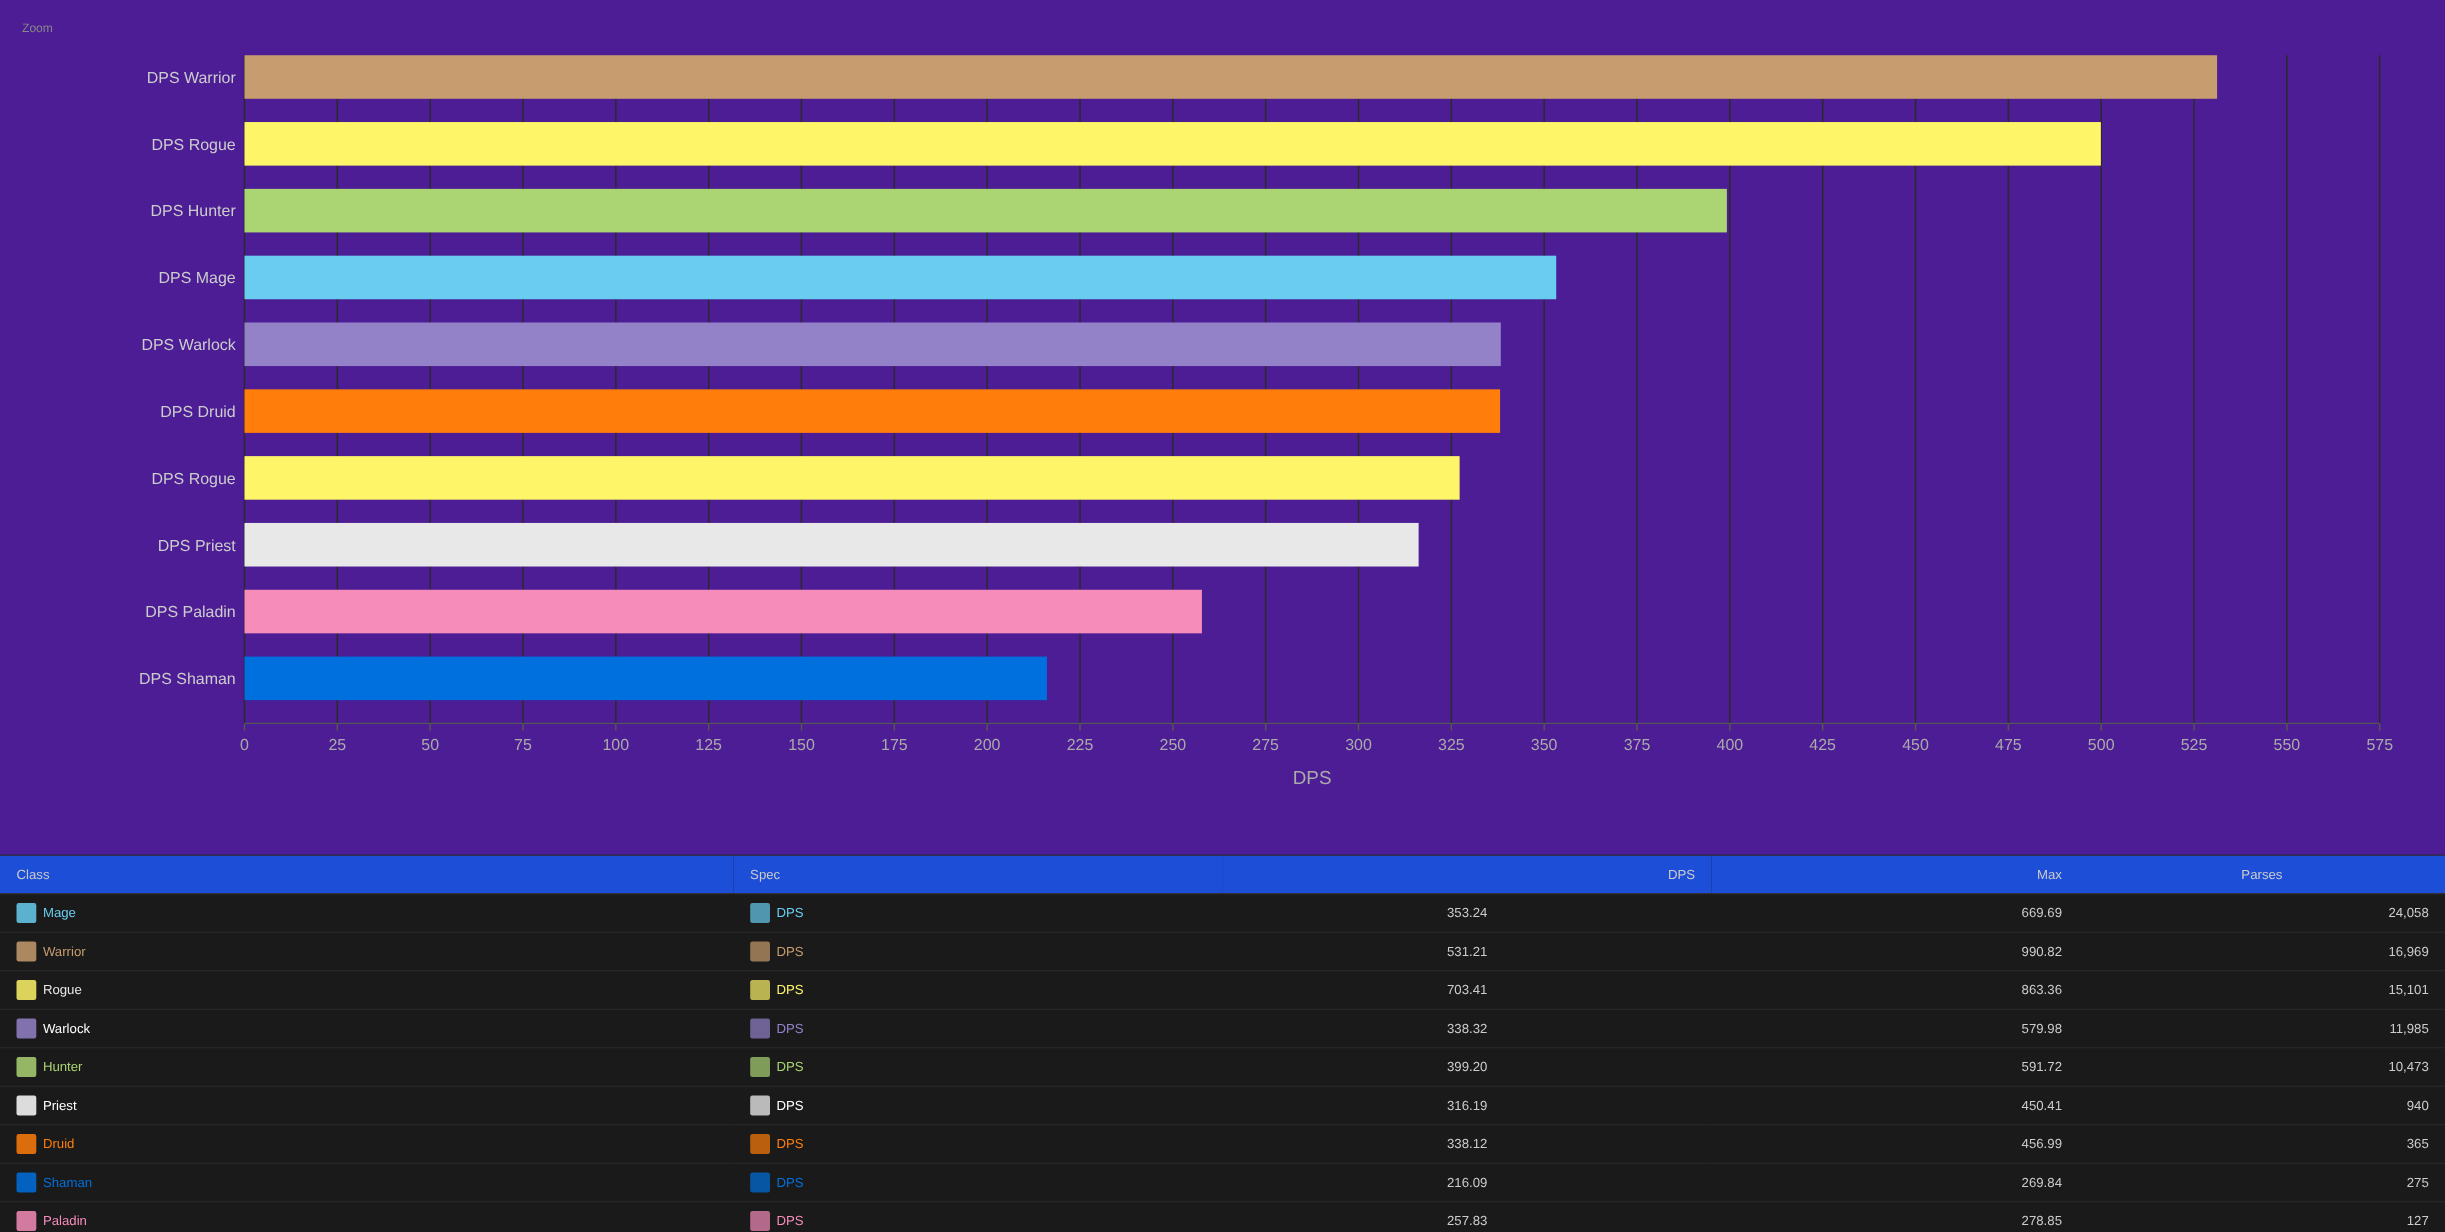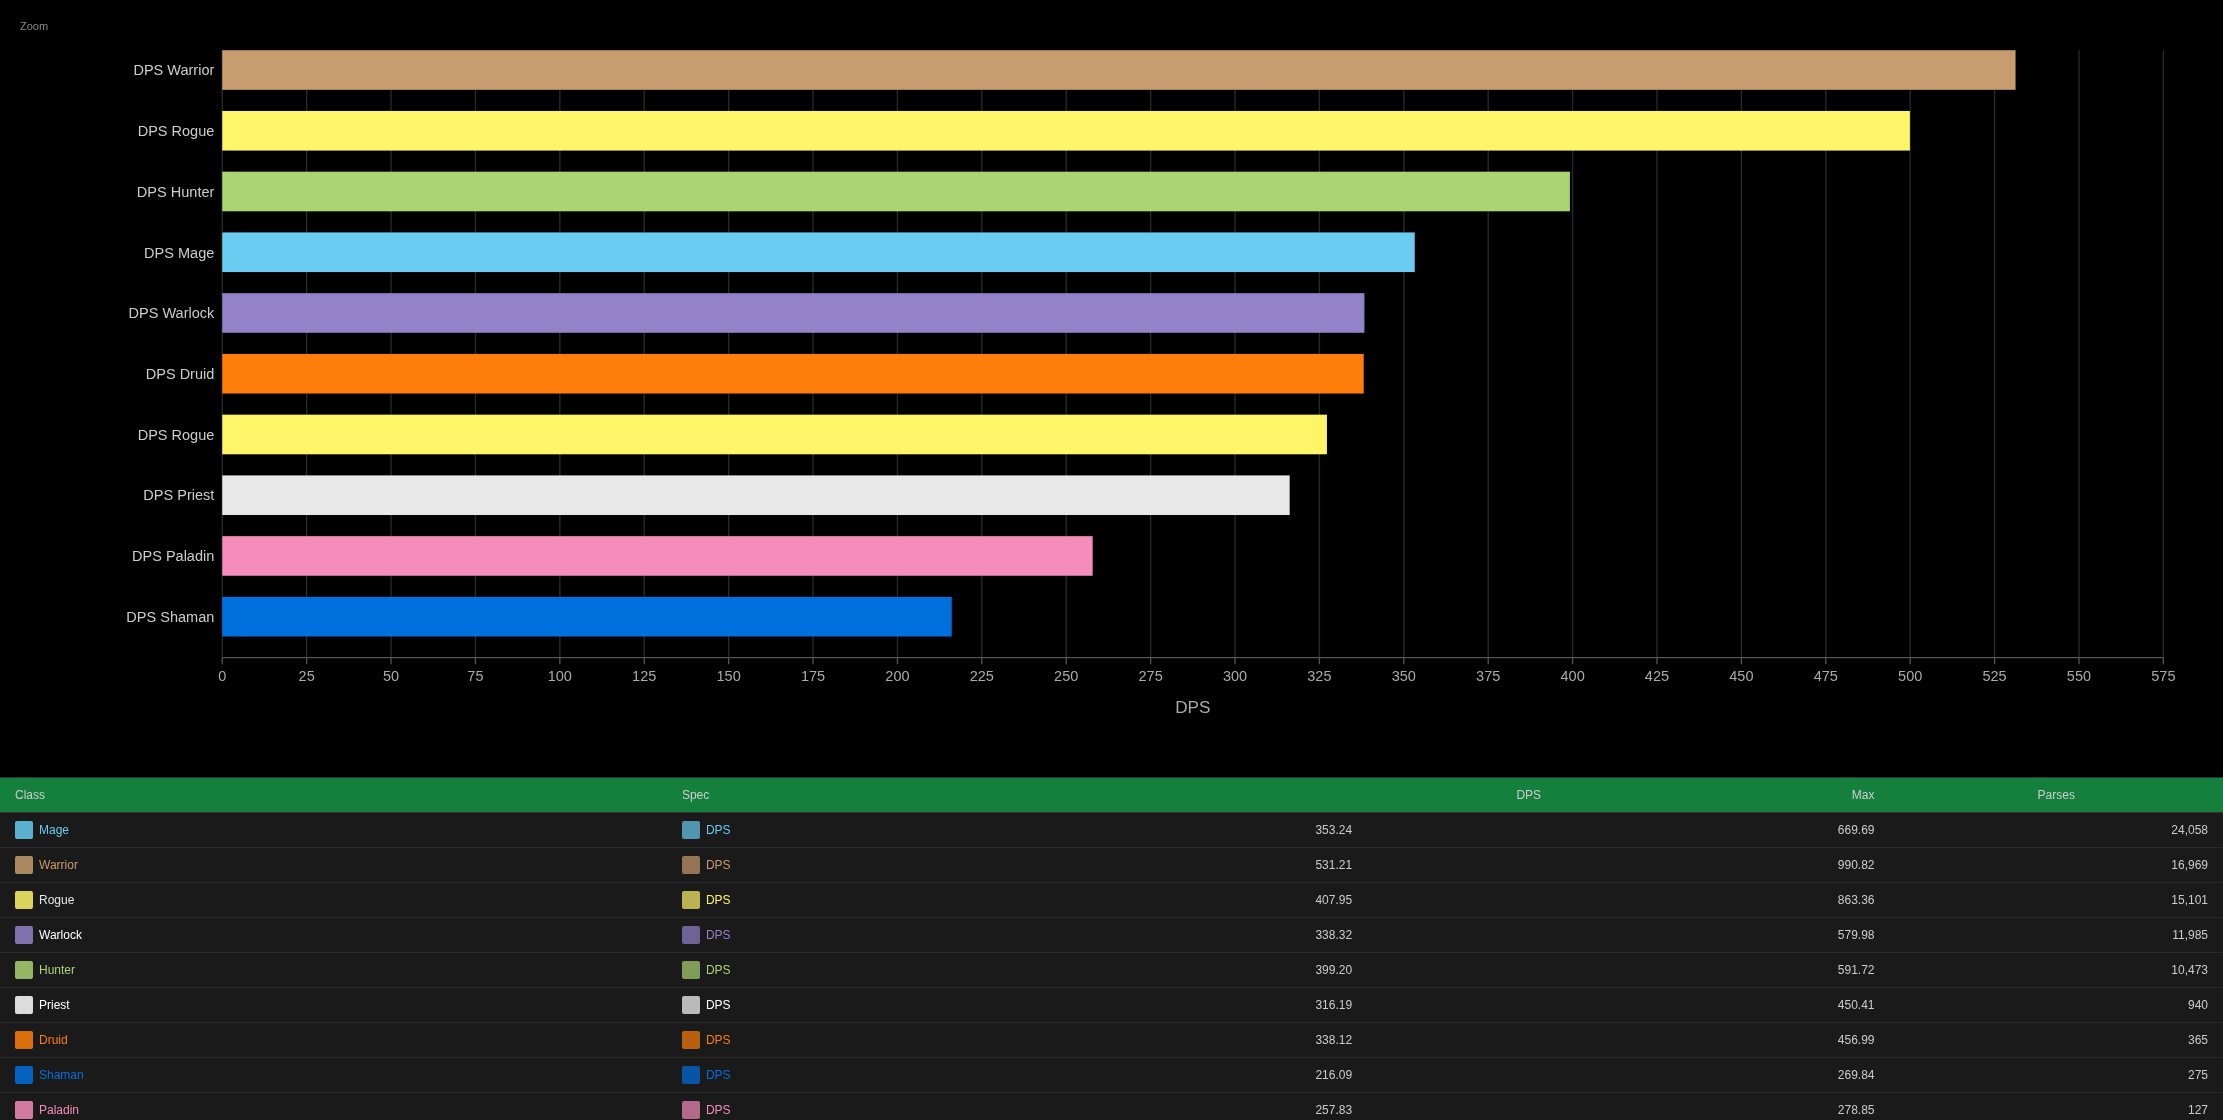--- a/index.html
+++ b/index.html
@@ -4,21 +4,21 @@
   <style>
     * { box-sizing: border-box; margin: 0; padding: 0; }
     body {
       background: #1a1a1a;
       color: #ccc;
       font-family: Arial, sans-serif;
       font-size: 12px;
     }
 
     .chart-container {
-      background: #000000;
+      background: #4c1d95;
       padding: 20px 20px 40px 20px;
       position: relative;
     }
 
     .zoom-label {
       color: #888;
       font-size: 11px;
       margin-bottom: 5px;
     }
 
@@ -27,21 +27,21 @@
       background: #1a1a1a;
       border-top: 1px solid #333;
     }
 
     table {
       width: 100%;
       border-collapse: collapse;
     }
 
     thead tr {
-      background: #15803d;
+      background: #1d4ed8;
       border-bottom: 1px solid #333;
     }
 
     thead th {
       padding: 10px 15px;
       color: #ccc;
       font-weight: normal;
       font-size: 12px;
     }
 
@@ -252,21 +252,21 @@
         <span class="class-icon" style="background:#FFF569; opacity:0.85;"></span>
         <span class="class-name" style="color:#e5e5e5">Rogue</span>
       </div>
     </td>
     <td>
       <div class="spec-cell">
         <span class="class-icon" style="background:#FFF569; opacity:0.7;"></span>
         <span style="color:#FFF569">DPS</span>
       </div>
     </td>
-    <td>407.95</td>
+    <td>703.41</td>
     <td>863.36</td>
     <td>15,101</td>
   </tr>
         <tr>
     <td>
       <div class="class-cell">
         <span class="class-icon" style="background:#9482C9; opacity:0.85;"></span>
         <span class="class-name" style="color:#ffffff">Warlock</span>
       </div>
     </td>

